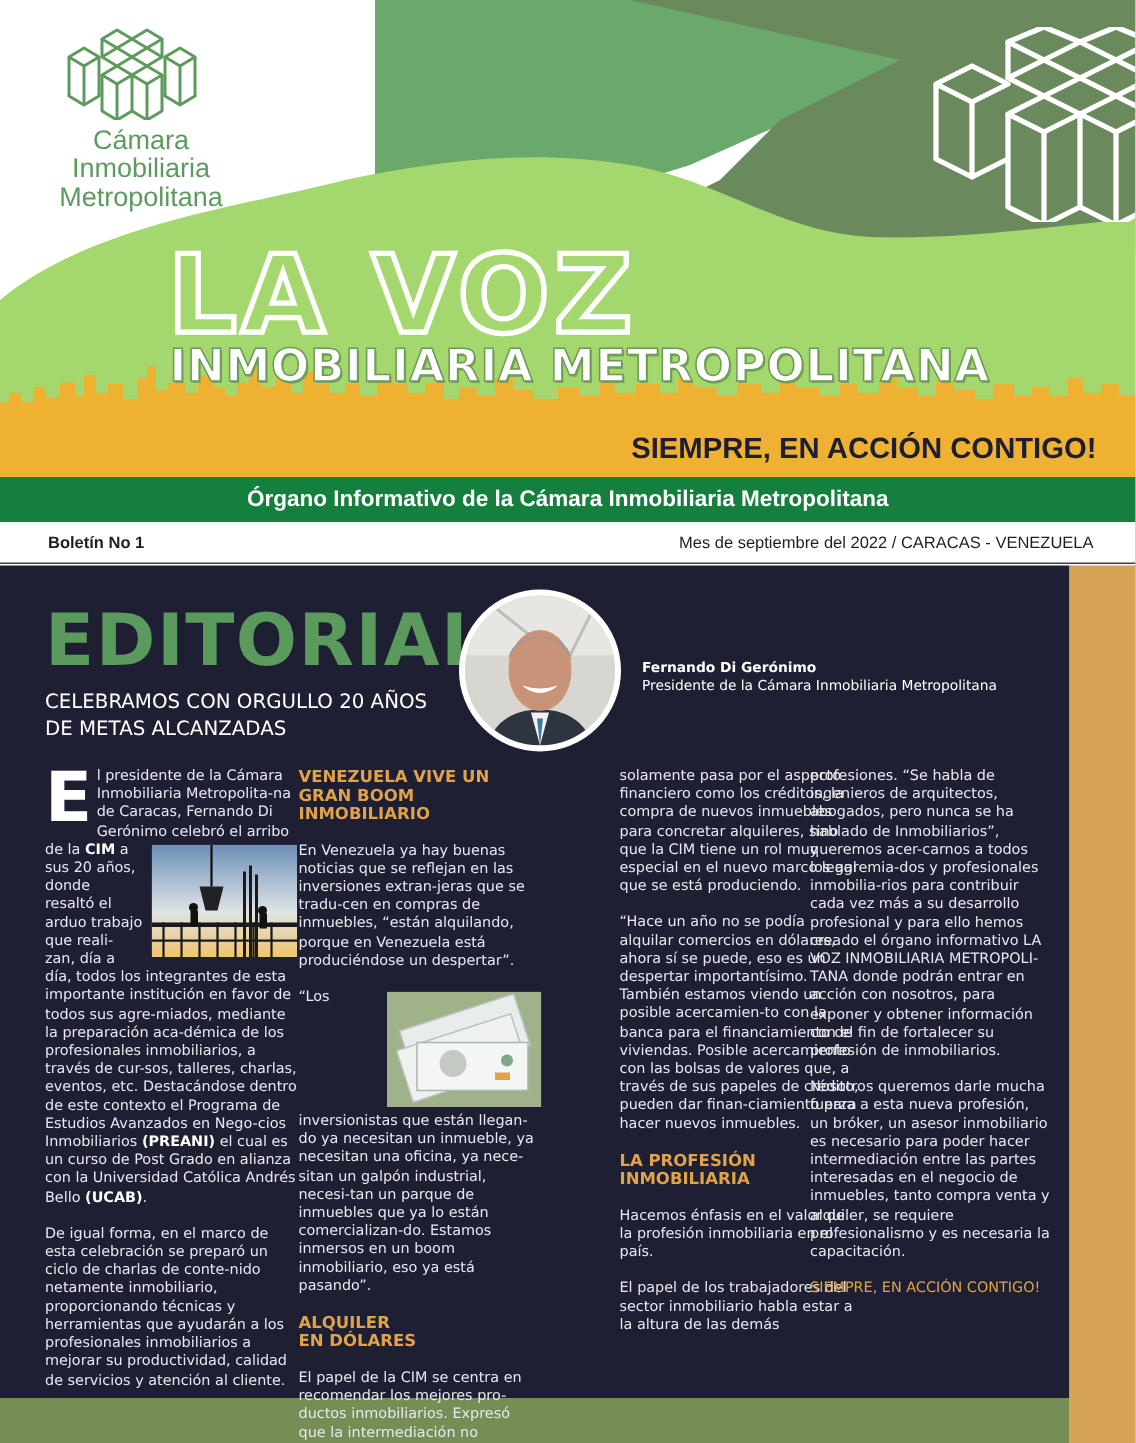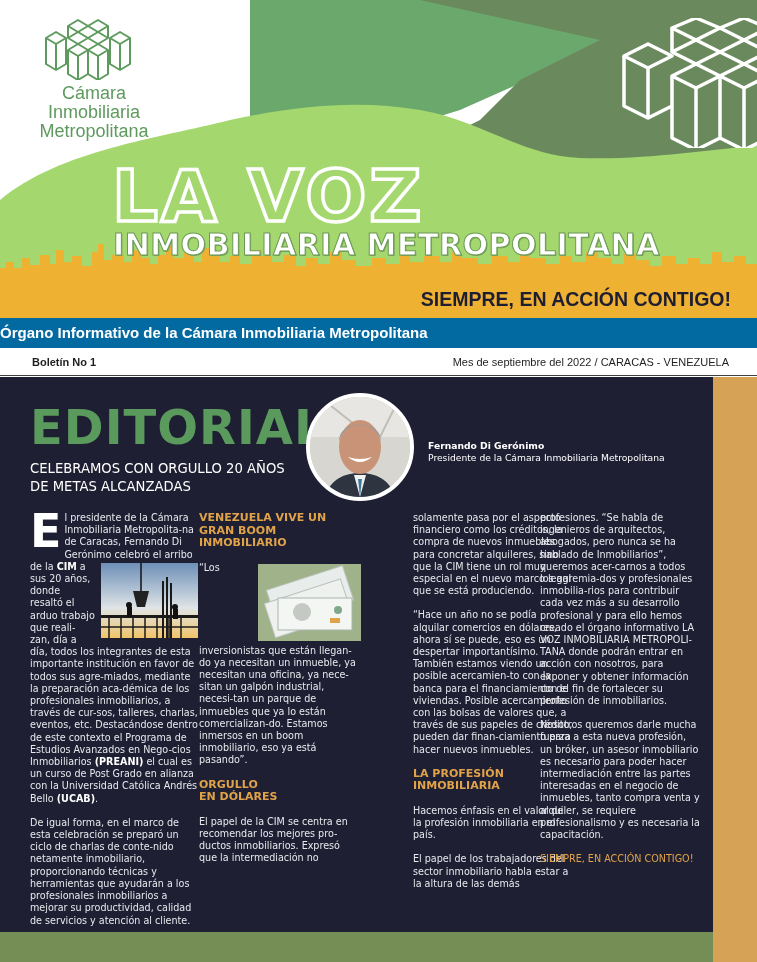--- a/index.html
+++ b/index.html
@@ -28,21 +28,21 @@
     text-shadow: 1px 1px 0 #7aa55e;
   }
   .slogan {
     position: absolute; right: 26px; top: 288px;
     font-family: "Liberation Sans", sans-serif; font-weight: bold;
     font-size: 19.5px; color: #1e1e32; line-height: 22px;
   }
 
   .subtitle-bar {
     position: absolute; left: 0; top: 318px; width: 757px; height: 30px;
-    background: #0369a1; color: #ffffff; 
+    background: #15803d; color: #ffffff; text-align: center;
     font-family: "Liberation Sans", sans-serif; font-weight: bold; font-size: 15px; line-height: 30px;
   }
   .meta-bar {
     position: absolute; left: 0; top: 348px; width: 757px; height: 28px;
     background: #ffffff; border-bottom: 1px solid #404040;
     font-family: "Liberation Sans", sans-serif; font-size: 11px; color: #1f1f1f;
   }
   .meta-bar .left { position: absolute; left: 32px; top: 8px; font-weight: bold; }
   .meta-bar .right { position: absolute; right: 28px; top: 8px; }
 
@@ -226,37 +226,38 @@
         <circle cx="74" cy="44" r="3" fill="#111"></circle>
           <rect x="72" y="46" width="5" height="10" fill="#111"></rect>
       </svg>
     </span><span> a sus 20 años, donde resaltó el arduo trabajo que reali-zan, día a día, todos los integrantes de esta importante institución en favor de todos sus agre-miados, mediante la preparación aca-démica de los profesionales inmobiliarios, a través de cur-sos, talleres, charlas, eventos, etc. Destacándose dentro de este contexto el Programa de Estudios Avanzados en Nego-cios Inmobiliarios </span><b>(PREANI)</b><span> el cual es un curso de Post Grado en alianza con la Universidad Católica Andrés Bello </span><b>(UCAB)</b><span>.</span>
   </p>
   <p>De igual forma, en el marco de esta celebración se preparó un ciclo de charlas de conte-nido netamente inmobiliario, proporcionando técnicas y herramientas que ayudarán a los profesionales inmobiliarios a mejorar su productividad, calidad de servicios y atención al cliente.</p>
 </div>
 
 <div class="col c2">
   <div class="head-gold">VENEZUELA VIVE UN GRAN BOOM INMOBILIARIO</div>
+  <p>En Venezuela ya hay buenas noticias que se reflejan en las inversiones extran-jeras que se tradu-cen en compras de inmuebles, “están alquilando, porque en Venezuela está produciéndose un despertar”.</p>
   <p>
     <span class="fl-img-right photo-money">
       <svg width="103" height="77" viewBox="0 0 103 77">
         <rect width="103" height="77" fill="#9fb28a"></rect>
         <g transform="rotate(-18 50 38)">
           <rect x="14" y="14" width="80" height="36" fill="#e8ecea" stroke="#b9c2bd"></rect>
           <rect x="8" y="26" width="80" height="36" fill="#eef1ee" stroke="#b9c2bd"></rect>
         </g>
         <rect x="20" y="34" width="74" height="32" fill="#f4f6f4" stroke="#aab6ae"></rect>
         <circle cx="44" cy="48" r="9" fill="#c4c9c4"></circle>
         <circle cx="80" cy="46" r="4" fill="#7fa88a"></circle>
         <rect x="72" y="54" width="10" height="5" fill="#e0a349"></rect>
       </svg>
     </span><span>“Los inversionistas que están llegan-do ya necesitan un inmueble, ya necesitan una oficina, ya nece-sitan un galpón industrial, necesi-tan un parque de inmuebles que ya lo están comercializan-do. Estamos inmersos en un boom inmobiliario, eso ya está pasando”.</span>
   </p>
   <div class="head-gold">
-    <div>ORGULLO</div>
+    <div>ALQUILER</div>
     <div>EN DÓLARES</div>
   </div>
   <p>El papel de la CIM se centra en recomendar los mejores pro-ductos inmobiliarios. Expresó que la intermediación no</p>
 </div>
 
 <div class="col c3">
   <p>solamente pasa por el aspecto financiero como los créditos, la compra de nuevos inmuebles para concretar alquileres, sino que la CIM tiene un rol muy especial en el nuevo marco legal que se está produciendo.</p>
   <p style="padding-top:0;">
     <span>“Hace un año no se podía alquilar comercios en dólares, ahora sí se puede, eso es un despertar importantísimo. También estamos viendo un posible acercamien-to con la banca para el financiamiento de viviendas. Posible acercamiento con las bolsas de valores que, a través de sus papeles de crédito, pueden dar finan-ciamiento para hacer nuevos inmuebles.</span>
   </p>

